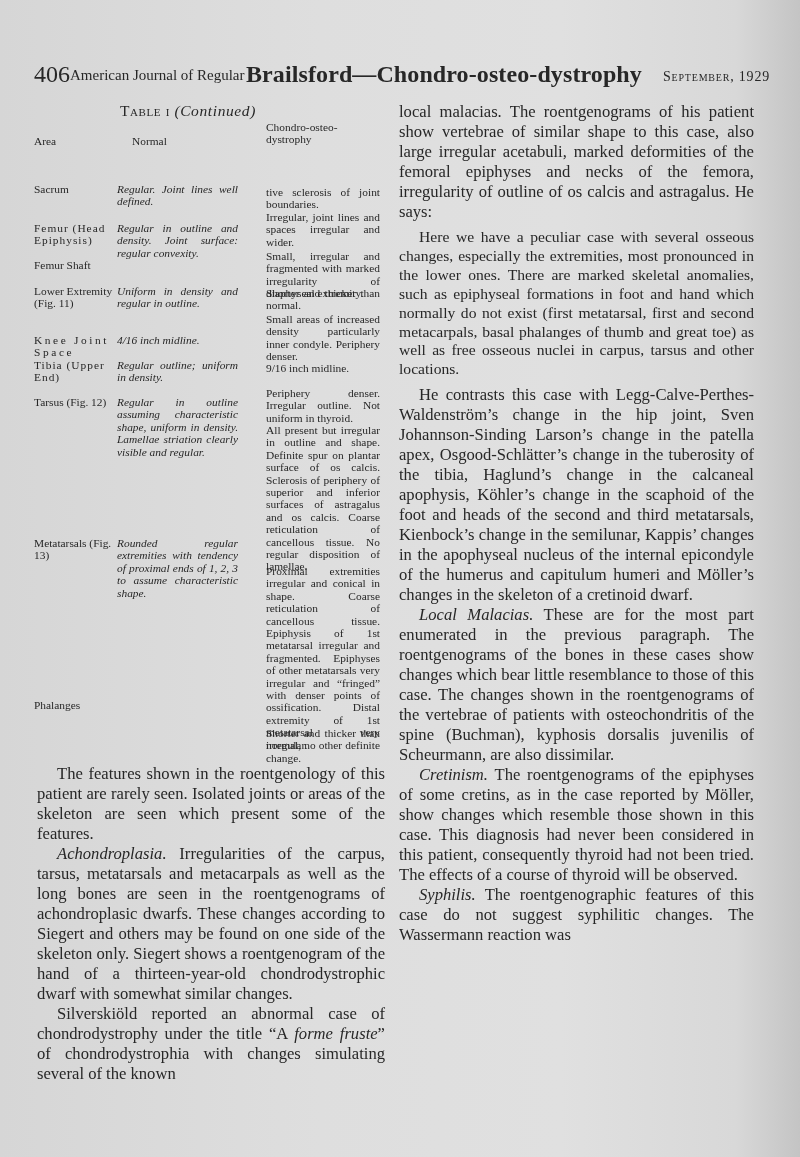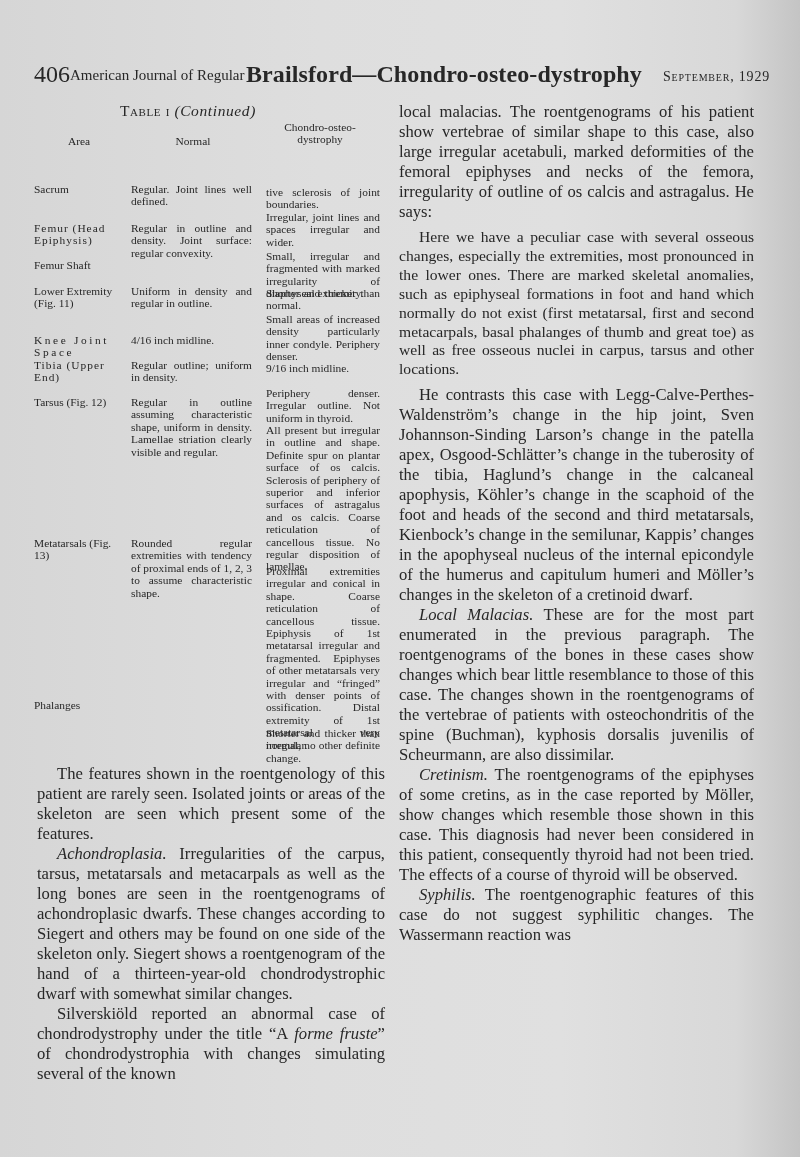--- a/index.html
+++ b/index.html
@@ -19,28 +19,28 @@
   .date { position: absolute; right: 4px; top: 9px; font-size: 14px; font-variant: small-caps; letter-spacing: 0.8px; }
 
   .table-title {
     position: absolute; top: 102px; left: 120px; width: 160px; text-align: left;
     font-size: 15.5px; letter-spacing: 0.6px;
   }
   .table-title .sc { font-variant: small-caps; }
   .table-title i { font-style: italic; }
 
   .tbl { position: absolute; top: 121px; left: 34px; width: 345px; font-size: 11.4px; line-height: 12.4px; }
-  .th { position: absolute; text-align: center; }
+  .th { position: absolute; }
   .th-area { left: 0; width: 90px; top: 14px; }
   .th-normal { left: 98px; width: 122px; top: 14px; }
   .th-chondro { left: 232px; width: 114px; top: 0; }
 
   .row { position: absolute; left: 0; width: 346px; }
   .c1 { position: absolute; left: 0; width: 92px; }
-  .c2 { position: absolute; left: 97px; width: 121px; text-align: justify; }
+  .c2 { position: absolute; left: 83px; width: 121px; text-align: justify; font-style: italic; }
   .c3 { position: absolute; left: 232px; width: 114px; text-align: justify; margin-top: 28px; }
   .spaced { letter-spacing: 2.6px; }
   .spaced2 { letter-spacing: 1px; }
 
   .col { position: absolute; font-size: 16.6px; line-height: 20px; text-align: justify; }
   .col p { margin: 0; }
   .col .ind { text-indent: 20px; }
   .left-col { left: 37px; top: 764px; width: 348px; }
   .right-col { left: 399px; top: 102px; width: 355px; }
   .gap { margin-top: 6px !important; }

